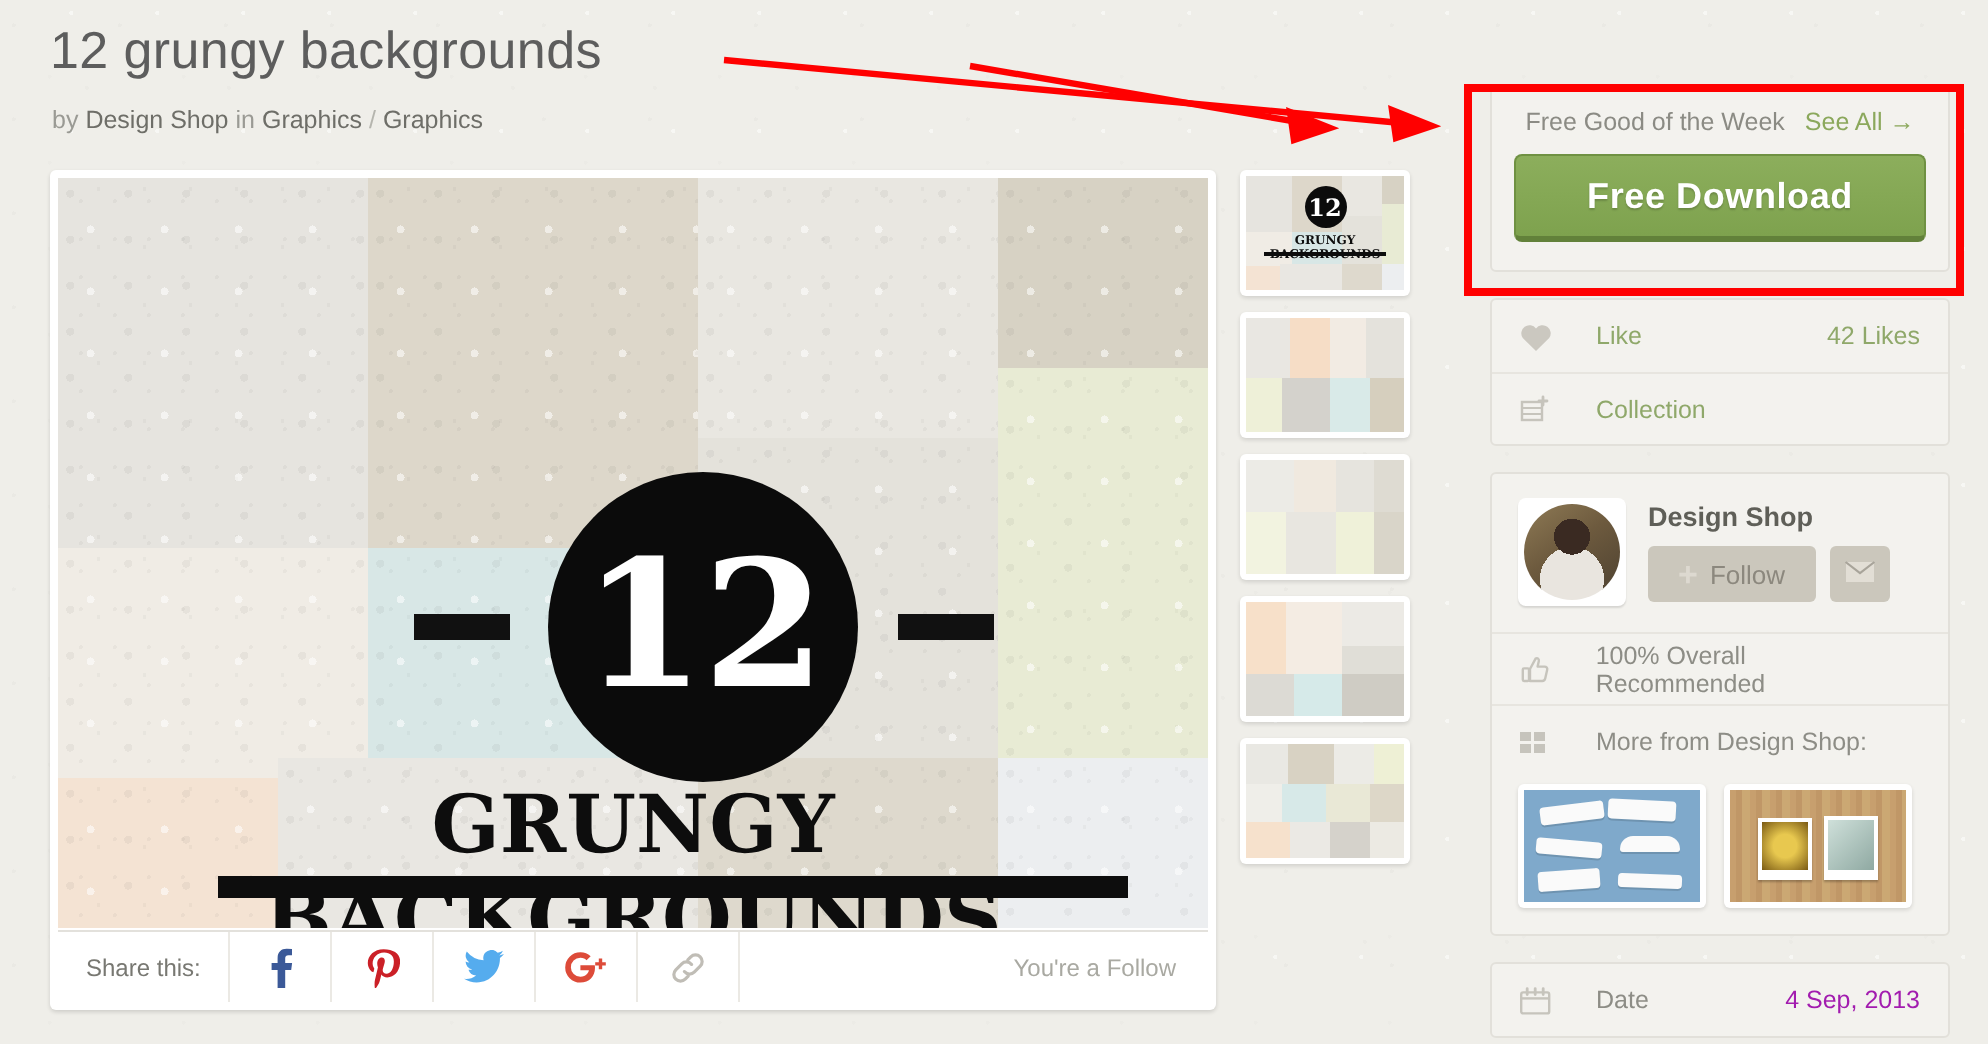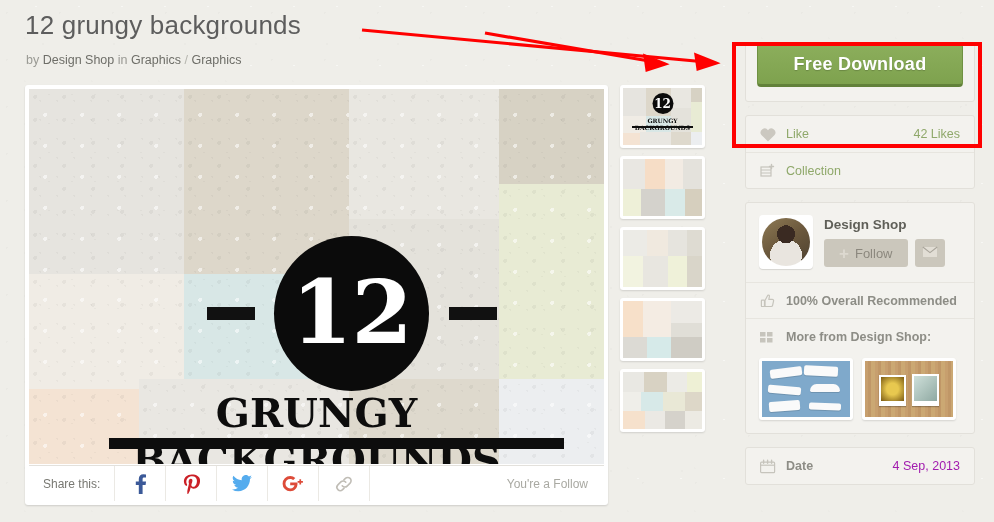--- a/index.html
+++ b/index.html
@@ -166,27 +166,27 @@
     border-radius: 4px;
     color: #fff; font-size: 18px; font-weight: 700;
     letter-spacing: .3px;
     cursor: pointer;
     text-shadow: 0 1px 1px rgba(0,0,0,.18);
   }
 
   .srow {
     display: flex; align-items: center;
     height: 36px; padding: 0 14px;
-    font-size: 12.5px; color: #8d8d86;
+    font-size: 12.5px; color: #8d8d86; gap: 12px;
   }
   .srow + .srow { border-top: 1px solid #e7e5df; }
   .srow .ico { width: 26px; display: flex; align-items: center; color: #c6c4bc; }
   .srow .lbl { color: #8fa86a; }
   .srow .val { margin-left: auto; color: #8fa86a; }
-  .srow .lbl-gray { color: #8d8d86; font-weight: bold; }
+  .srow .lbl-gray { color: #8d8d86; }
   .srow .val-gray { margin-left: auto; color: #a21caf; }
 
   
   #author-panel { padding: 0; }
   #author-top { display: flex; align-items: center; padding: 12px 13px 13px; }
   #avatar {
     width: 54px; height: 54px; padding: 3px;
     background: #fff; border-radius: 4px;
     box-shadow: 0 1px 1px rgba(0,0,0,.12);
     flex: none;
@@ -389,20 +389,24 @@
       <div class="tc" style="left:22px;top:39px;width:20px;height:18px;background:#ebe9e4"></div>
       <div class="tc" style="left:42px;top:39px;width:20px;height:18px;background:#d5d2cb"></div>
       <div class="tc" style="left:62px;top:39px;width:17px;height:18px;background:#eceae3"></div>
     </div>
   </div>
 </div>
 
 <div id="sidebar">
 
   <div class="panel">
+    <div id="free-good-row">
+      <span id="free-good-label">Free Good of the Week</span>
+      <span id="see-all-link">See All →</span>
+    </div>
     <button id="download-button">Free Download</button>
   </div>
 
   <div class="panel">
     <div class="srow">
       <span class="ico">
         <svg width="16" height="15" viewBox="0 0 16 15">
             <path fill="#cbc8c0" d="M8 14.5 1.4 8A4 4 0 0 1 8 3.3 4 4 0 0 1 14.6 8z"></path>
           </svg>
       </span>

